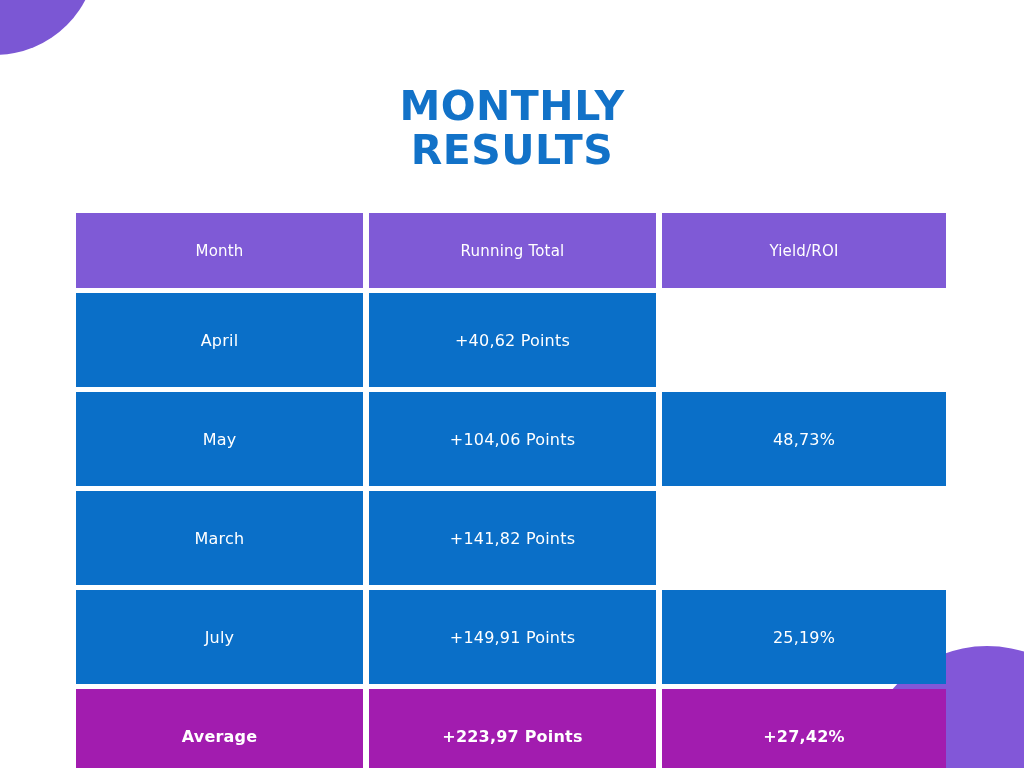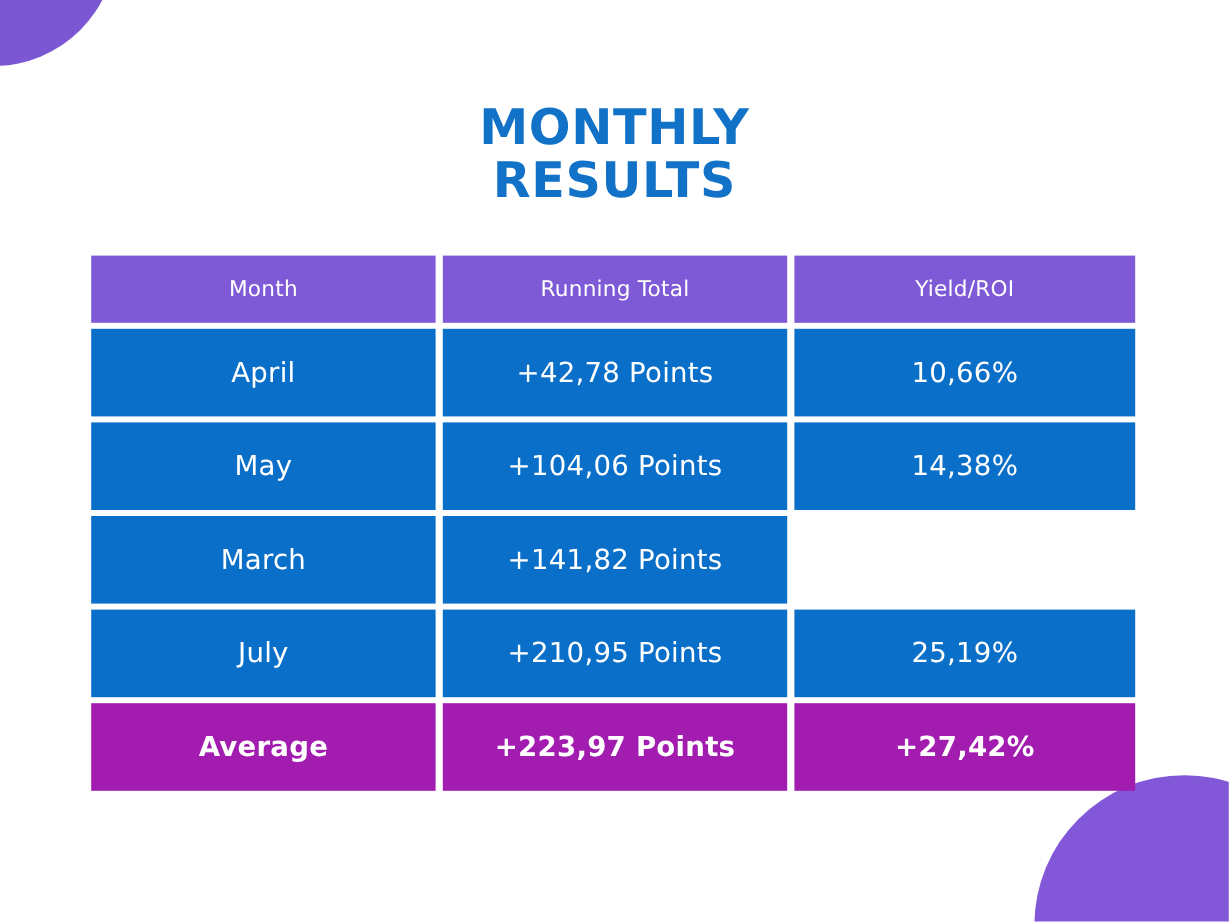--- a/index.html
+++ b/index.html
@@ -72,37 +72,37 @@
     display: flex;
     gap: 6px;
     margin-bottom: 5px;
   }
   .row:last-child { margin-bottom: 0; }
 
   .cell {
     display: flex;
     align-items: center;
     justify-content: center;
-    height: 73px;
+    height: 94px;
     color: #ffffff;
     font-family: "DejaVu Sans", sans-serif;
-    font-size: 23px;
+    font-size: 16px;
     font-weight: normal;
     letter-spacing: 0.2px;
     box-sizing: border-box;
     text-align: center;
   }
   .col-month     { width: 287px; }
   .col-running   { width: 287px; text-align: right; }
   .col-yield     { width: 284px; }
 
   .header-row .cell {
     background: #7F5AD6;
-    font-size: 18px;
-    height: 56px;
+    font-size: 15px;
+    height: 75px;
   }
   .data-row .cell {
     background: #0A6FC8;
   }
   .total-row .cell {
     background: #a21caf;
     font-weight: bold;
   }
 </style>
 </head>
@@ -121,38 +121,37 @@
   <div class="results-table">
 
     <div class="row header-row">
       <div class="cell col-month">Month</div>
       <div class="cell col-running">Running Total</div>
       <div class="cell col-yield">Yield/ROI</div>
     </div>
 
     <div class="row data-row">
       <div class="cell col-month">April</div>
-      <div class="cell col-running">+42,78 Points</div>
-      <div class="cell col-yield">10,66%</div>
+      <div class="cell col-running">+40,62 Points</div>
     </div>
 
     <div class="row data-row">
       <div class="cell col-month">May</div>
       <div class="cell col-running">+104,06 Points</div>
-      <div class="cell col-yield">14,38%</div>
+      <div class="cell col-yield">48,73%</div>
     </div>
 
     <div class="row data-row">
       <div class="cell col-month">March</div>
       <div class="cell col-running">+141,82 Points</div>
     </div>
 
     <div class="row data-row">
       <div class="cell col-month">July</div>
-      <div class="cell col-running">+210,95 Points</div>
+      <div class="cell col-running">+149,91 Points</div>
       <div class="cell col-yield">25,19%</div>
     </div>
 
     <div class="row total-row">
       <div class="cell col-month">Average</div>
       <div class="cell col-running">+223,97 Points</div>
       <div class="cell col-yield">+27,42%</div>
     </div>
 
   </div>

